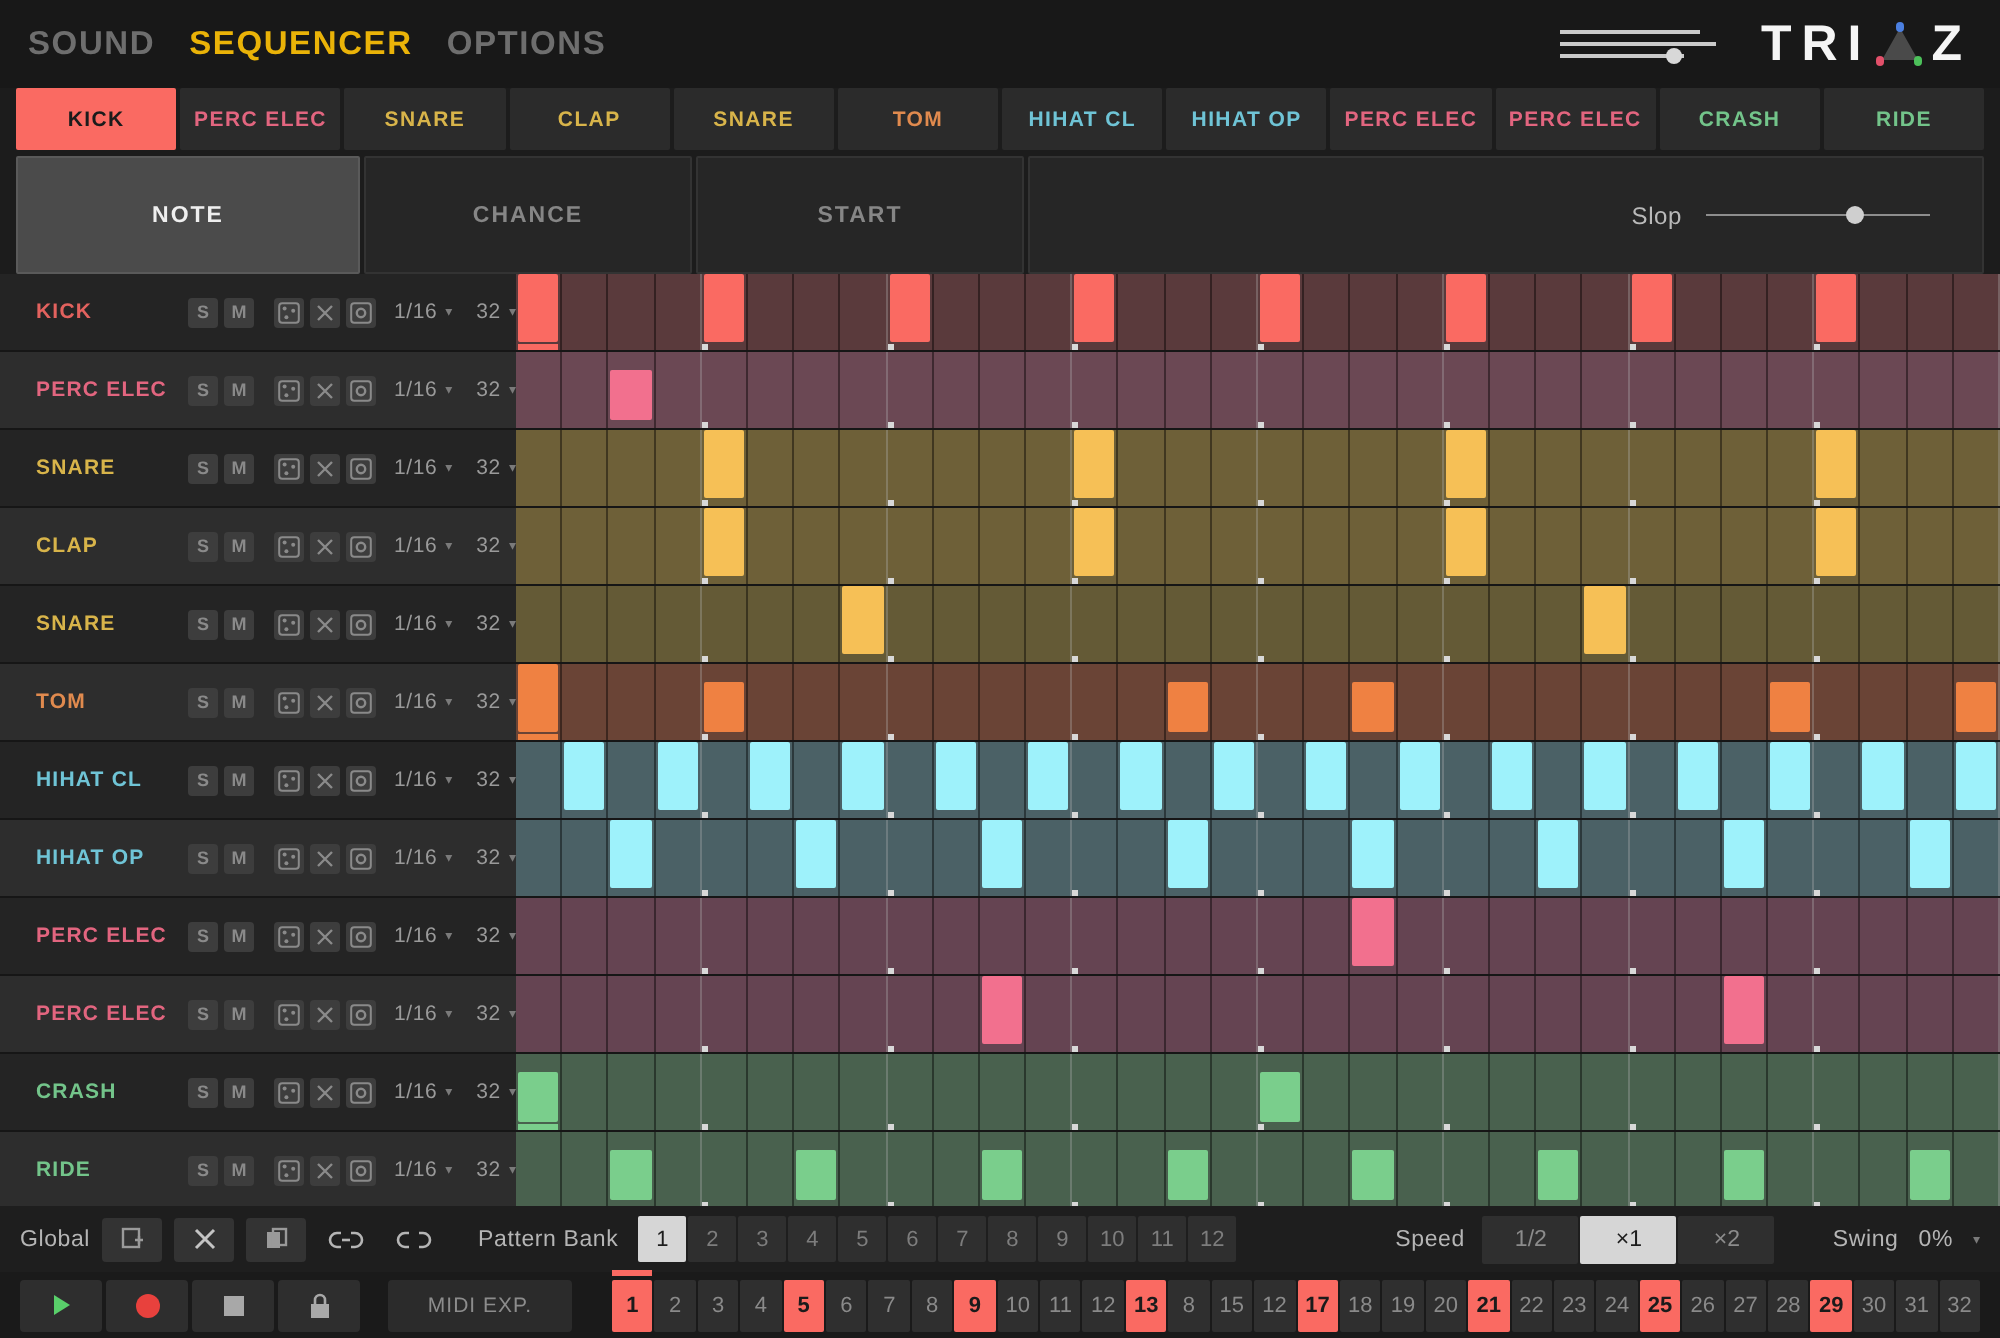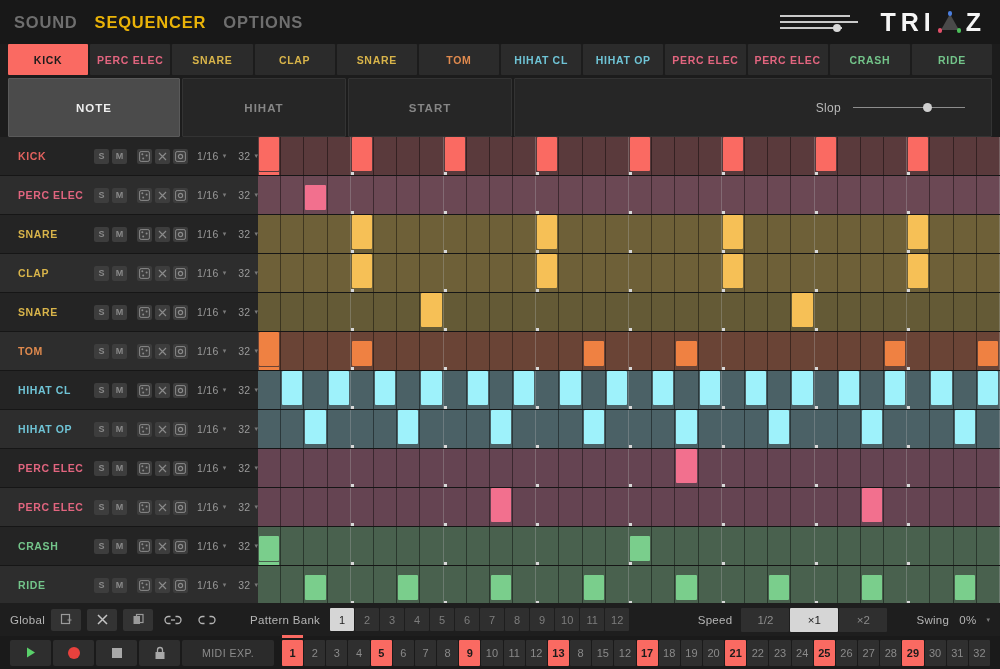--- a/index.html
+++ b/index.html
@@ -84,21 +84,21 @@
   .step { flex: 1 1 0; position: relative; border-right: 1px solid rgba(0,0,0,0.42); }
   .step:nth-child(4n) { border-right: 1px solid rgba(180,180,180,0.32); }
   .step .hit { position: absolute; left: 1px; right: 1px; border-radius: 1px; }
   .step .tick { position: absolute; bottom: 0px; left: 0px; width: 3px; height: 3px; background: #d8d8d8; }
   .velbar { position:absolute; bottom:0; left:1px; height:3px; }
 
   
   .bot1 { height: 33px; flex: 0 0 33px; display: flex; align-items: center; background: #1e1e1e;
           padding: 0 10px; gap: 0; }
   .bot2 { height: 33px; flex: 0 0 33px; display: flex; align-items: center; background: #1a1a1a;
-          padding: 0 10px; gap: 0; }
+          padding: 0 10px; gap: 12px; }
   .blabel { font-size: 11.5px; color: #b5b5b5; letter-spacing: 0.3px; }
   .bbtn { width: 30px; height: 22px; background: #333; border-radius: 2px; display: flex;
           align-items: center; justify-content: center; margin-left: 6px; }
   .iconbtn { width: 28px; height: 22px; display: flex; align-items: center; justify-content: center;
              margin-left: 6px; }
   .pbank { display: flex; gap: 1px; margin-left: 10px; }
   .pbank .pb { width: 24px; height: 23px; background: #2f2f2f; display: flex; align-items: center;
                justify-content: center; font-size: 11px; color: #7d7d7d; border-radius: 1px; }
   .pbank .pb.sel { background: #d6d6d6; color: #1d1d1d; }
   .speedwrap { margin-left: auto; display: flex; align-items: center; gap: 9px; }
@@ -161,21 +161,21 @@
       <div class="inst-tab" style="color: rgb(111, 196, 214);">HIHAT CL</div>
       <div class="inst-tab" style="color: rgb(111, 196, 214);">HIHAT OP</div>
       <div class="inst-tab" style="color: rgb(226, 101, 127);">PERC ELEC</div>
       <div class="inst-tab" style="color: rgb(226, 101, 127);">PERC ELEC</div>
       <div class="inst-tab" style="color: rgb(115, 196, 138);">CRASH</div>
       <div class="inst-tab" style="color: rgb(115, 196, 138);">RIDE</div>
     </div>
 
   <div class="param-row" id="param-row">
       <div class="param-tab p-note active">NOTE</div>
-      <div class="param-tab p-chance">HIHAT</div>
+      <div class="param-tab p-chance">CHANCE</div>
       <div class="param-tab p-start">START</div>
       <div class="param-tab p-slop">
         <div class="slop-wrap">
           <span class="slop-label">Slop</span>
           <div class="slop-track">
             <div class="bar"></div>
             <div class="knob" style="left: 70.04px;"></div>
           </div>
         </div>
       </div>
@@ -1303,21 +1303,21 @@
           <path d="M7.5 3.5h-2a3.5 3.5 0 0 0 0 7h2" fill="none" stroke="#b5b5b5" stroke-width="1.3"></path>
           <path d="M12.5 3.5h2a3.5 3.5 0 0 1 0 7h-2" fill="none" stroke="#b5b5b5" stroke-width="1.3"></path>
         </svg>
     </div>
     <div class="iconbtn">
       <svg width="20" height="14" viewBox="0 0 20 14">
           <path d="M7.5 3.5h-2a3.5 3.5 0 0 0 0 7h2" fill="none" stroke="#b5b5b5" stroke-width="1.3"></path>
           <path d="M12.5 3.5h2a3.5 3.5 0 0 1 0 7h-2" fill="none" stroke="#b5b5b5" stroke-width="1.3"></path>
         </svg>
     </div>
-    <span class="blabel" style="margin-left:29px">Pattern Bank</span>
+    <span class="blabel" style="margin-left:18px">Pattern Bank</span>
     <div class="pbank" id="pbank">
         <div class="pb sel">1</div>
         <div class="pb">2</div>
         <div class="pb">3</div>
         <div class="pb">4</div>
         <div class="pb">5</div>
         <div class="pb">6</div>
         <div class="pb">7</div>
         <div class="pb">8</div>
         <div class="pb">9</div>

